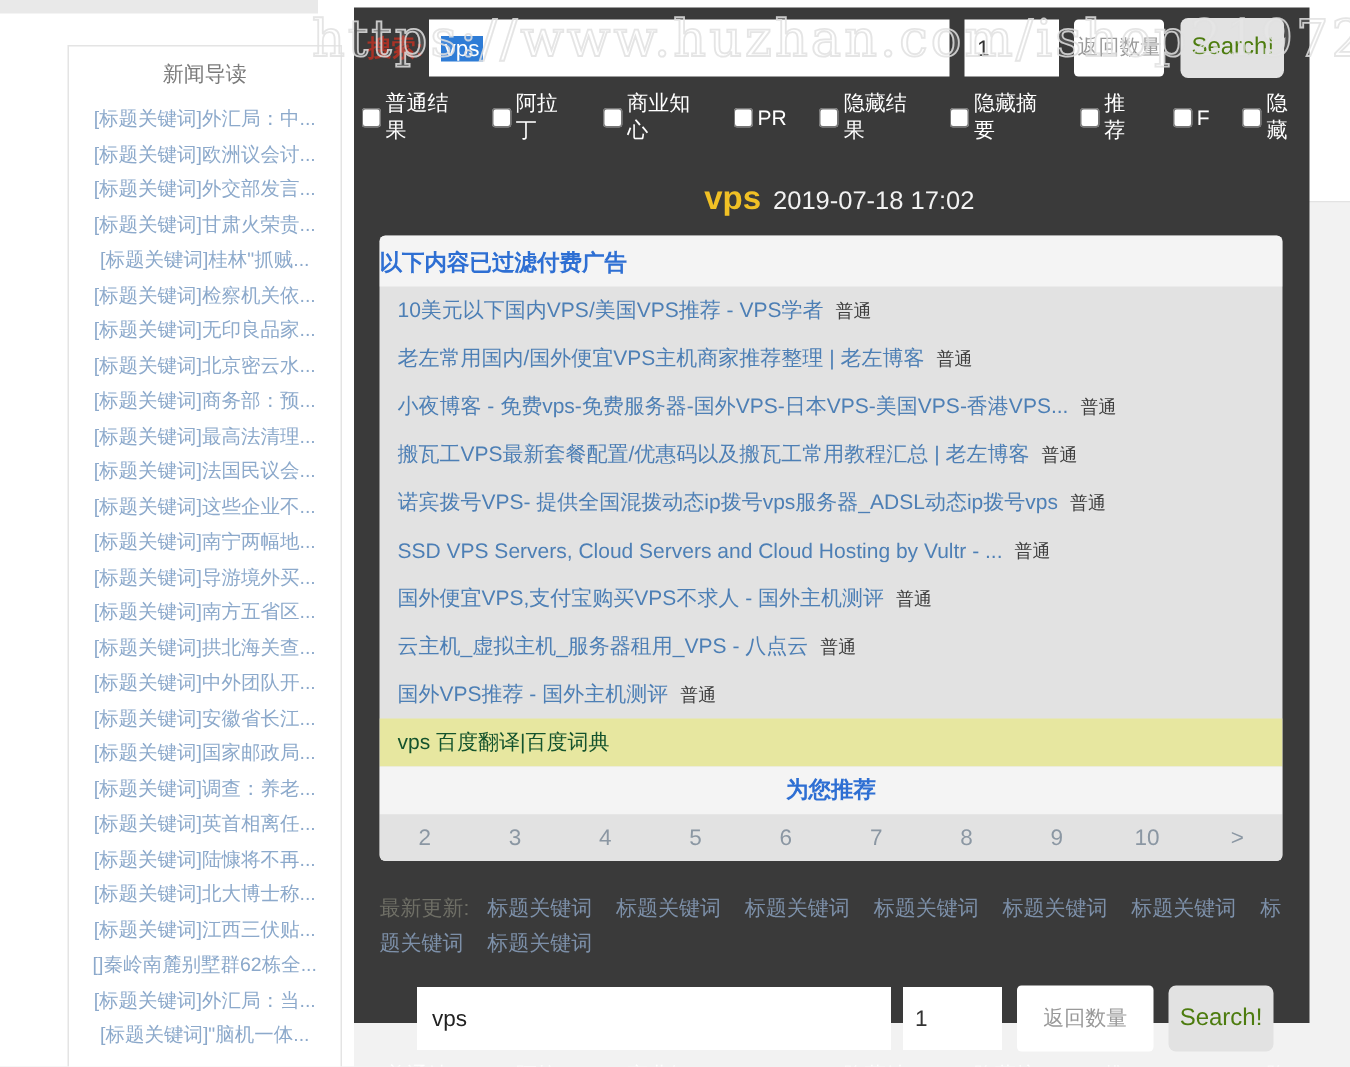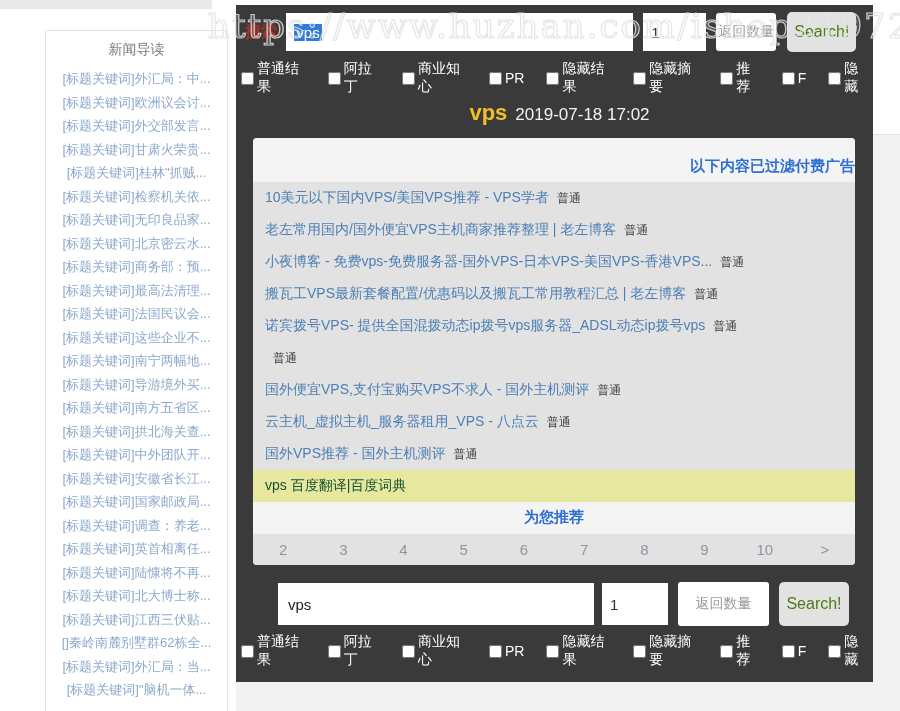--- a/index.html
+++ b/index.html
@@ -65,31 +65,31 @@
     border-radius: 5px; margin-left: 11px; font-size: 16px; cursor: pointer;
     font-family: "Liberation Sans", sans-serif;
   }
   .filters {
     display: flex; justify-content: center; align-items: center;
     margin-top: 8px; color: #fff; font-size: 14px; gap: 12px;
   }
   .filters label { display: flex; align-items: center; margin: 0 5px; cursor: pointer; }
   .filters input[type=checkbox] { width: 13px; height: 13px; margin: 0 3px 0 0; }
 
-  .title-row { text-align: center; margin-top: 4px; padding-left: 10px; }
+  .title-row { text-align: center; margin-top: 23px; padding-left: 10px; }
   .kw { color: #f0c025; font-size: 22px; font-weight: bold; margin-right: 8px; }
   .ts { color: #f2f2f2; font-size: 17px; }
 
   .card {
     margin: 12px 18px 0 17px; border-radius: 4px; overflow: hidden;
     background: #e2e2e2;
   }
   .card-header {
-    background: #f4f4f4; color: #2e6fd3; font-weight: bold; text-align: right;
-    font-size: 15px; padding: 19px 0 6px;
+    background: #f4f4f4; color: #2e6fd3; font-weight: bold; text-align: left;
+    font-size: 15px; padding: 9px 0 6px;
   }
   .result-row { padding: 0 12px; height: 32px; display: flex; align-items: center; font-size: 14px; text-align: right; }
   .result-title { color: #4d7fb5; text-decoration: none; cursor: pointer; white-space: nowrap; overflow: hidden; }
   .result-badge { color: #3f3f3f; font-size: 12px; font-weight: normal; margin-left: 8px; flex: none; }
   .result-row.hl { background: #e7e7a0; }
   .result-row.hl .result-title { color: #14532d; }
   .recommend {
     background: #f4f4f4; color: #2e6fd3; font-weight: bold; text-align: center;
     font-size: 15px; padding: 6px 0 7px;
   }
@@ -230,20 +230,21 @@
     </div>
     <div class="result-row">
       <a class="result-title">搬瓦工VPS最新套餐配置/优惠码以及搬瓦工常用教程汇总 | 老左博客</a>
       <span class="result-badge">普通</span>
     </div>
     <div class="result-row">
       <a class="result-title">诺宾拨号VPS- 提供全国混拨动态ip拨号vps服务器_ADSL动态ip拨号vps</a>
       <span class="result-badge">普通</span>
     </div>
     <div class="result-row">
+      <a class="result-title">SSD VPS Servers, Cloud Servers and Cloud Hosting by Vultr - ...</a>
       <span class="result-badge">普通</span>
     </div>
     <div class="result-row">
       <a class="result-title">国外便宜VPS,支付宝购买VPS不求人 - 国外主机测评</a>
       <span class="result-badge">普通</span>
     </div>
     <div class="result-row">
       <a class="result-title">云主机_虚拟主机_服务器租用_VPS - 八点云</a>
       <span class="result-badge">普通</span>
     </div>
@@ -265,20 +266,31 @@
       <span class="page">5</span>
       <span class="page">6</span>
       <span class="page">7</span>
       <span class="page">8</span>
       <span class="page">9</span>
       <span class="page">10</span>
       <span class="page">&gt;</span>
     </div>
   </div>
 
+  <div class="updates">
+    <span class="updates-label">最新更新:</span>
+    <a class="update-link">标题关键词</a>
+    <a class="update-link">标题关键词</a>
+    <a class="update-link">标题关键词</a>
+    <a class="update-link">标题关键词</a>
+    <a class="update-link">标题关键词</a>
+    <a class="update-link">标题关键词</a>
+    <a class="update-link">标题关键词</a>
+    <a class="update-link">标题关键词</a>
+  </div>
 
   <div class="form-row bottom">
     <input class="query-input" type="text" value="vps" style="">
     <input class="num-input b" type="text" value="1" style="">
     <button class="btn-return b">返回数量</button>
     <button class="btn-search b">Search!</button>
   </div>
 
   <div class="filters bottom">
     <label>

